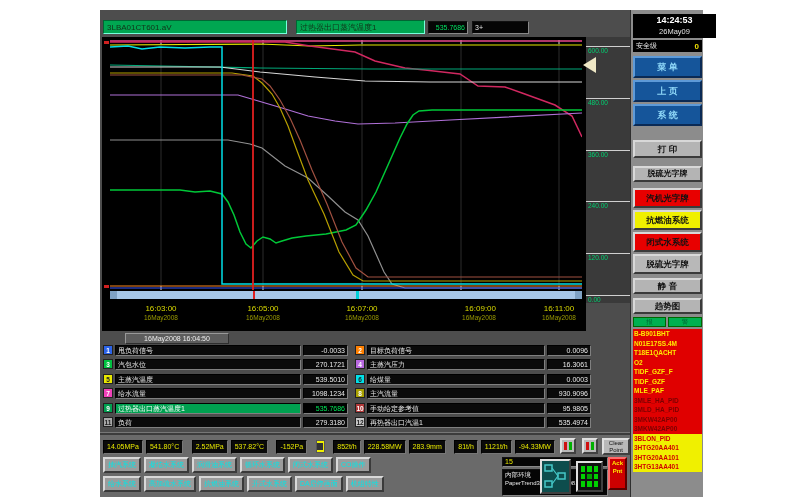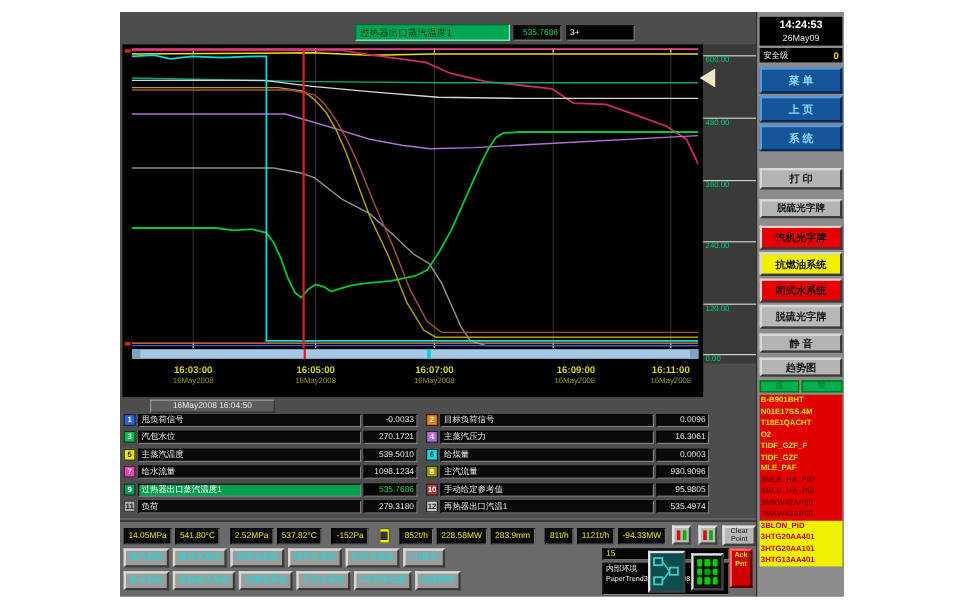--- a/index.html
+++ b/index.html
@@ -10,21 +10,21 @@
   #side{position:absolute;left:530px;top:0;width:73px;height:487px;background:#8c8c8c;border-left:1px solid #2e2e2e;box-sizing:border-box;}
   .greenfield{background:#00a651;color:#103318;font-size:8px;line-height:14px;padding-left:3px;border:1px solid;border-color:#063 #7fd #7fd #063;box-sizing:border-box;white-space:nowrap;overflow:hidden;}
   .blackbox{background:#050505;border:1px solid;border-color:#111 #888 #888 #111;box-sizing:border-box;}
   .chartbg{background:#000;}
   .scalearea{background:#3a3a3a;}
   .ytick{position:absolute;left:0;width:100%;}
   .ytick .tl{display:block;height:1px;background:#cfcfcf;width:100%;}
   .ytick .tv{display:block;text-align:left;padding-left:2px;color:#00d070;font-size:6.5px;line-height:8px;}
   .tri{width:0;height:0;border-top:8px solid transparent;border-bottom:8px solid transparent;border-right:13px solid #efe8c6;}
   .xl{position:absolute;width:70px;text-align:center;}
-  .xl .t{color:#d8d800;font-size:8px;font-weight:bold;line-height:10px;}
+  .xl .t{color:#d8d800;font-size:8px;font-weight:normal;line-height:10px;}
   .xl .d{color:#9a9a00;font-size:6.5px;line-height:8px;}
   .chip{background:#5d5d5d;border:1px solid;border-color:#999 #2e2e2e #2e2e2e #999;color:#eee;font-size:7px;line-height:9px;text-align:center;box-sizing:border-box;}
   .lrow{position:absolute;height:11px;}
   .marker{position:absolute;top:0;width:10px;height:10px;color:#fff;font-size:6.5px;line-height:10px;text-align:center;border:1px solid #222;box-sizing:border-box;font-weight:bold;}
   .llabel{position:absolute;top:0;height:11px;background:#0a0a0a;border:1px solid;border-color:#000 #808080 #808080 #000;box-sizing:border-box;color:#e8e8e8;font-size:7px;line-height:9px;padding-left:2px;white-space:nowrap;overflow:hidden;}
   .lvalue{position:absolute;top:0;height:11px;background:#0a0a0a;border:1px solid;border-color:#000 #808080 #808080 #000;box-sizing:border-box;color:#e8e8e8;font-size:7px;line-height:9px;text-align:right;padding-right:2px;}
   .sel .llabel{background:#00a050;color:#fff;}
   .sel .lvalue{color:#00e858;}
   .ro{background:#0a0a0a;border:1px solid;border-color:#000 #777 #777 #000;color:#e8e800;font-size:7px;line-height:10px;padding:1px 3px;white-space:nowrap;}
   .sp{width:7px;}
@@ -33,20 +33,21 @@
   .bluebtn{background:#15559a;border-color:#5d9ad8 #0a2a55 #0a2a55 #5d9ad8;color:#8fd8f8;}
   .alrow{display:block;font-size:6.5px;line-height:9.5px;font-weight:bold;white-space:nowrap;overflow:hidden;padding-left:1px;}
   .icobtn{background:#b8b8b8;border:2px solid;border-color:#e0e0e0 #404040 #404040 #e0e0e0;box-sizing:border-box;}
 </style>
 </head>
 <body>
 
 <div id="app">
   <div id="main">
 
+    <div class="abs greenfield" style="left:3px;top:10px;width:184px;height:14px;">3LBA01CT601.aV</div>
     <div class="abs greenfield" style="left:196px;top:10px;width:129px;height:14px;">过热器出口蒸汽温度1</div>
     <div class="abs blackbox" style="left:328px;top:11px;width:40px;height:13px;color:#00e060;font-size:7px;line-height:11px;text-align:right;padding-right:2px;">535.7686</div>
     <div class="abs blackbox" style="left:372px;top:11px;width:57px;height:13px;color:#e8e8e8;font-size:7px;line-height:11px;padding-left:2px;">3+</div>
 
     <div class="abs chartbg" style="left:2px;top:27px;width:484px;height:294px;"></div>
     <div class="abs" style="left:4px;top:31px;width:5px;height:3px;background:#d02020;"></div>
     <div class="abs" style="left:4px;top:275px;width:5px;height:3px;background:#d02020;"></div>
 
     <svg id="trend-svg" class="abs" style="left:10px;top:30px;" width="472" height="250" viewBox="0 0 472 250" preserveAspectRatio="none">
         <line x1="51" x2="51" y1="0" y2="250" stroke="#2c2c2c" stroke-width="1"></line>
@@ -282,21 +283,21 @@
         <span style="background:#00d000;"></span>
         <span style="background:#00d000;"></span>
     </div>
     <div class="abs" style="left:508px;top:447px;width:19px;height:33px;background:#cc0000;border:2px solid;border-color:#ff6a6a #5a0000 #5a0000 #ff6a6a;box-sizing:border-box;text-align:center;">
       <div style="color:#ffe800;font-size:6px;line-height:8px;font-weight:bold;">Ack</div>
       <div style="color:#ffe800;font-size:6px;line-height:8px;font-weight:bold;">Pnt</div>
     </div>
   </div>
 
   <div id="side">
-    <div class="abs" style="left:2px;top:4px;width:69px;height:24px;background:#000;text-align:center;">
+    <div class="abs" style="left:2px;top:4px;width:83px;height:24px;background:#000;text-align:center;">
       <div style="color:#fff;font-size:9px;font-weight:bold;line-height:13px;">14:24:53</div>
       <div style="color:#e0e0e0;font-size:7.5px;line-height:9px;">26May09</div>
     </div>
     <div class="abs" style="left:2px;top:30px;width:69px;height:12px;background:#000;display:flex;justify-content:space-between;align-items:center;padding:0 3px;box-sizing:border-box;">
       <span style="color:#e8e8e8;font-size:7px;">安全级</span>
       <span style="color:#f0e000;font-size:8px;font-weight:bold;">0</span>
     </div>
     <div class="sbtn bluebtn" style="top:46px;height:22px;font-size:9px;line-height:18px;">菜 单</div>
     <div class="sbtn bluebtn" style="top:70px;height:22px;font-size:9px;line-height:18px;">上 页</div>
     <div class="sbtn bluebtn" style="top:94px;height:22px;font-size:9px;line-height:18px;">系 统</div>

